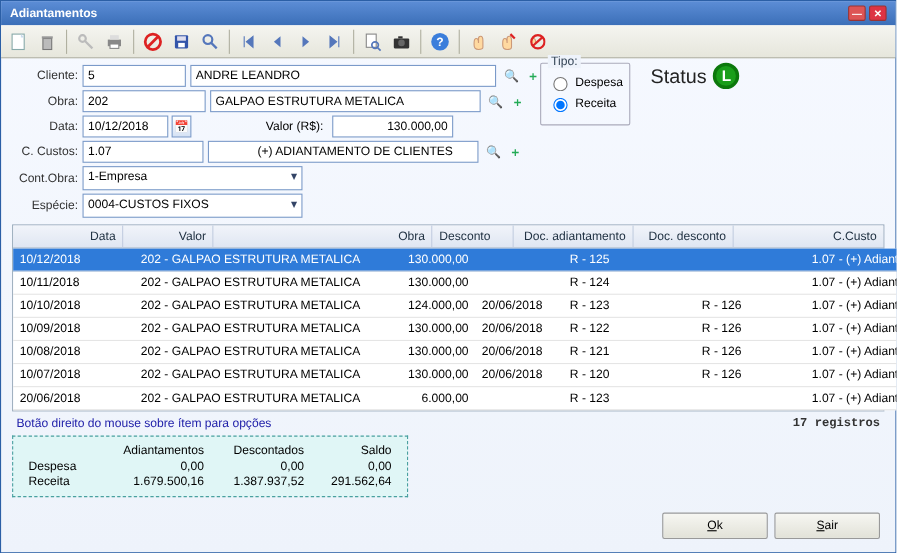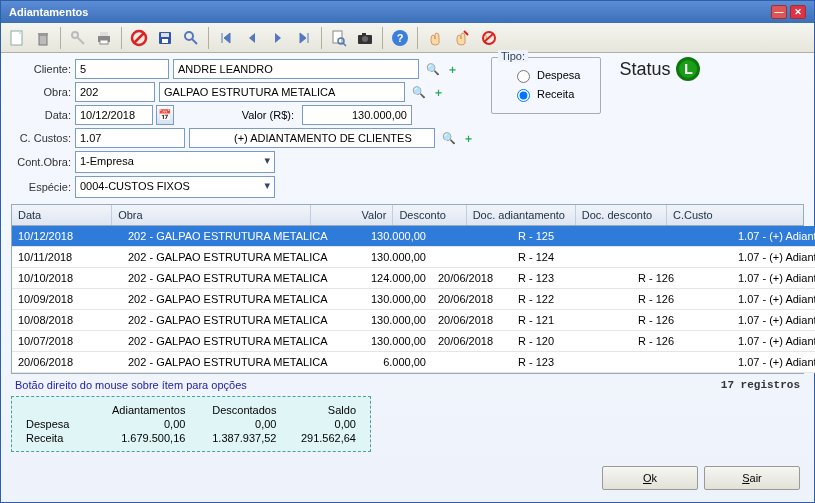--- a/index.html
+++ b/index.html
@@ -15,28 +15,28 @@
   .content { position: absolute; top: 52px; left: 0; right: 0; bottom: 0; padding: 6px 10px; }
   .frow { display: flex; align-items: center; margin-bottom: 3px; gap: 4px; }
   .flabel { width: 60px; text-align: right; color: #333; }
   .finput { height: 20px; border: 1px solid #7a9ac9; background: #fff; padding: 1px 4px; }
   .finput[readonly]{background:#fff;}
   .fselect { height: 22px; border: 1px solid #7a9ac9; background: #fff; padding:0 2px; position:relative;}
   .fselect::after{content:"▾";position:absolute;right:4px;top:2px;color:#346;}
   .dropbtn { width:18px; height:20px; border:1px solid #7a9ac9; background:linear-gradient(#fff,#d5e2f4); display:flex;align-items:center;justify-content:center;color:#336;cursor:pointer;margin-left:-1px;}
   .mag { width:16px;height:16px;display:inline-flex;align-items:center;justify-content:center;color:#2a5;cursor:pointer;margin-left:2px;}
   .plus { color:#2a5;font-weight:bold;cursor:pointer;margin-left:2px;}
-  .tipo-box { border:1px solid #aab; padding:6px 20px 8px; border-radius:2px; position:relative;}
+  .tipo-box { border:1px solid #aab; padding:6px 6px 8px; border-radius:2px; position:relative;}
   .tipo-box .legend{position:absolute;top:-8px;left:6px;background:#eef3fb;padding:0 3px;color:#345;}
   .radio-row{display:flex;align-items:center;gap:4px;margin:3px 0;}
   .status-row{display:flex;align-items:center;gap:6px;text-align:center;}
   .status-badge{width:24px;height:24px;border-radius:50%;background:#1a9e1a;border:3px solid #0c780c;display:flex;align-items:center;justify-content:center;color:#fff;font-weight:bold;font-size:14px;}
   .grid { border:1px solid #9ab; margin-top:6px;}
   .ghead { display:flex; background:linear-gradient(#f1f4fa,#dfe6f2); border-bottom:1px solid #9ab; }
-  .gh { padding:4px 6px; border-right:1px solid #c2cde0; color:#234;}
+  .gh { padding:4px 6px; border-right:1px solid #c2cde0; color:#234;text-align:right;}
   .gbody { background:#fff; }
   .grow { display:flex; border-bottom:1px solid #e5e5e5; height:21px; align-items:center;}
   .grow.sel { background:#2f7bd9; color:#fff;}
   .gc { padding:2px 6px;  white-space:nowrap; overflow:hidden;}
   .col-data{width:110px;}
   .col-obra{width:220px;}
   .col-valor{width:90px;text-align:right;}
   .col-desc{width:80px;text-align:left;}
   .col-docad{width:120px;}
   .col-docdesc{width:100px;}
@@ -178,27 +178,27 @@
         </svg>
       </div>
   </div>
 
   <div class="content">
     <div style="position:relative;">
 
       <div class="frow">
         <span class="flabel">Cliente:</span>
         <input class="finput" style="width: 94px;" value="5">
-        <input class="finput" style="width: 246px;" readonly="" value="ANDRE LEANDRO">
+        <input class="finput" style="width: 278px;" readonly="" value="ANDRE LEANDRO">
         <span class="mag">🔍</span>
         <span class="plus">＋</span>
       </div>
       <div class="frow">
         <span class="flabel">Obra:</span>
-        <input class="finput" style="width: 80px;" value="202">
+        <input class="finput" style="width: 112px;" value="202">
         <input class="finput" style="width: 246px;" readonly="" value="GALPAO ESTRUTURA METALICA">
         <span class="mag">🔍</span>
         <span class="plus">＋</span>
       </div>
       <div class="frow">
         <span class="flabel">Data:</span>
         <input class="finput" style="width: 78px;" value="10/12/2018">
         <div class="dropbtn">📅</div>
         <span style="flex:0 0 120px;text-align:right;padding-right:4px">Valor (R$):</span>
         <input class="finput" style="width: 110px; text-align: right;" value="130.000,00">
@@ -234,22 +234,22 @@
         <div class="status-row">
           <span style="font-size:18px;color:#222">Status</span>
           <div class="status-badge">L</div>
         </div>
       </div>
     </div>
 
     <div class="grid">
       <div class="ghead">
         <div class="gh col-data">Data</div>
+        <div class="gh col-valor">Valor</div>
         <div class="gh col-obra">Obra</div>
-        <div class="gh col-valor">Valor</div>
         <div class="gh col-desc">Desconto</div>
         <div class="gh col-docad">Doc. adiantamento</div>
         <div class="gh col-docdesc">Doc. desconto</div>
         <div class="gh col-ccusto" style="border-right:none">C.Custo</div>
       </div>
       <div class="gbody-wrap">
         <div class="gbody gbody-inner" id="grid-body">
             <div class="grow sel">
               <div class="gc col-data">10/12/2018</div>
               <div class="gc col-obra">202 - GALPAO ESTRUTURA METALICA</div>

